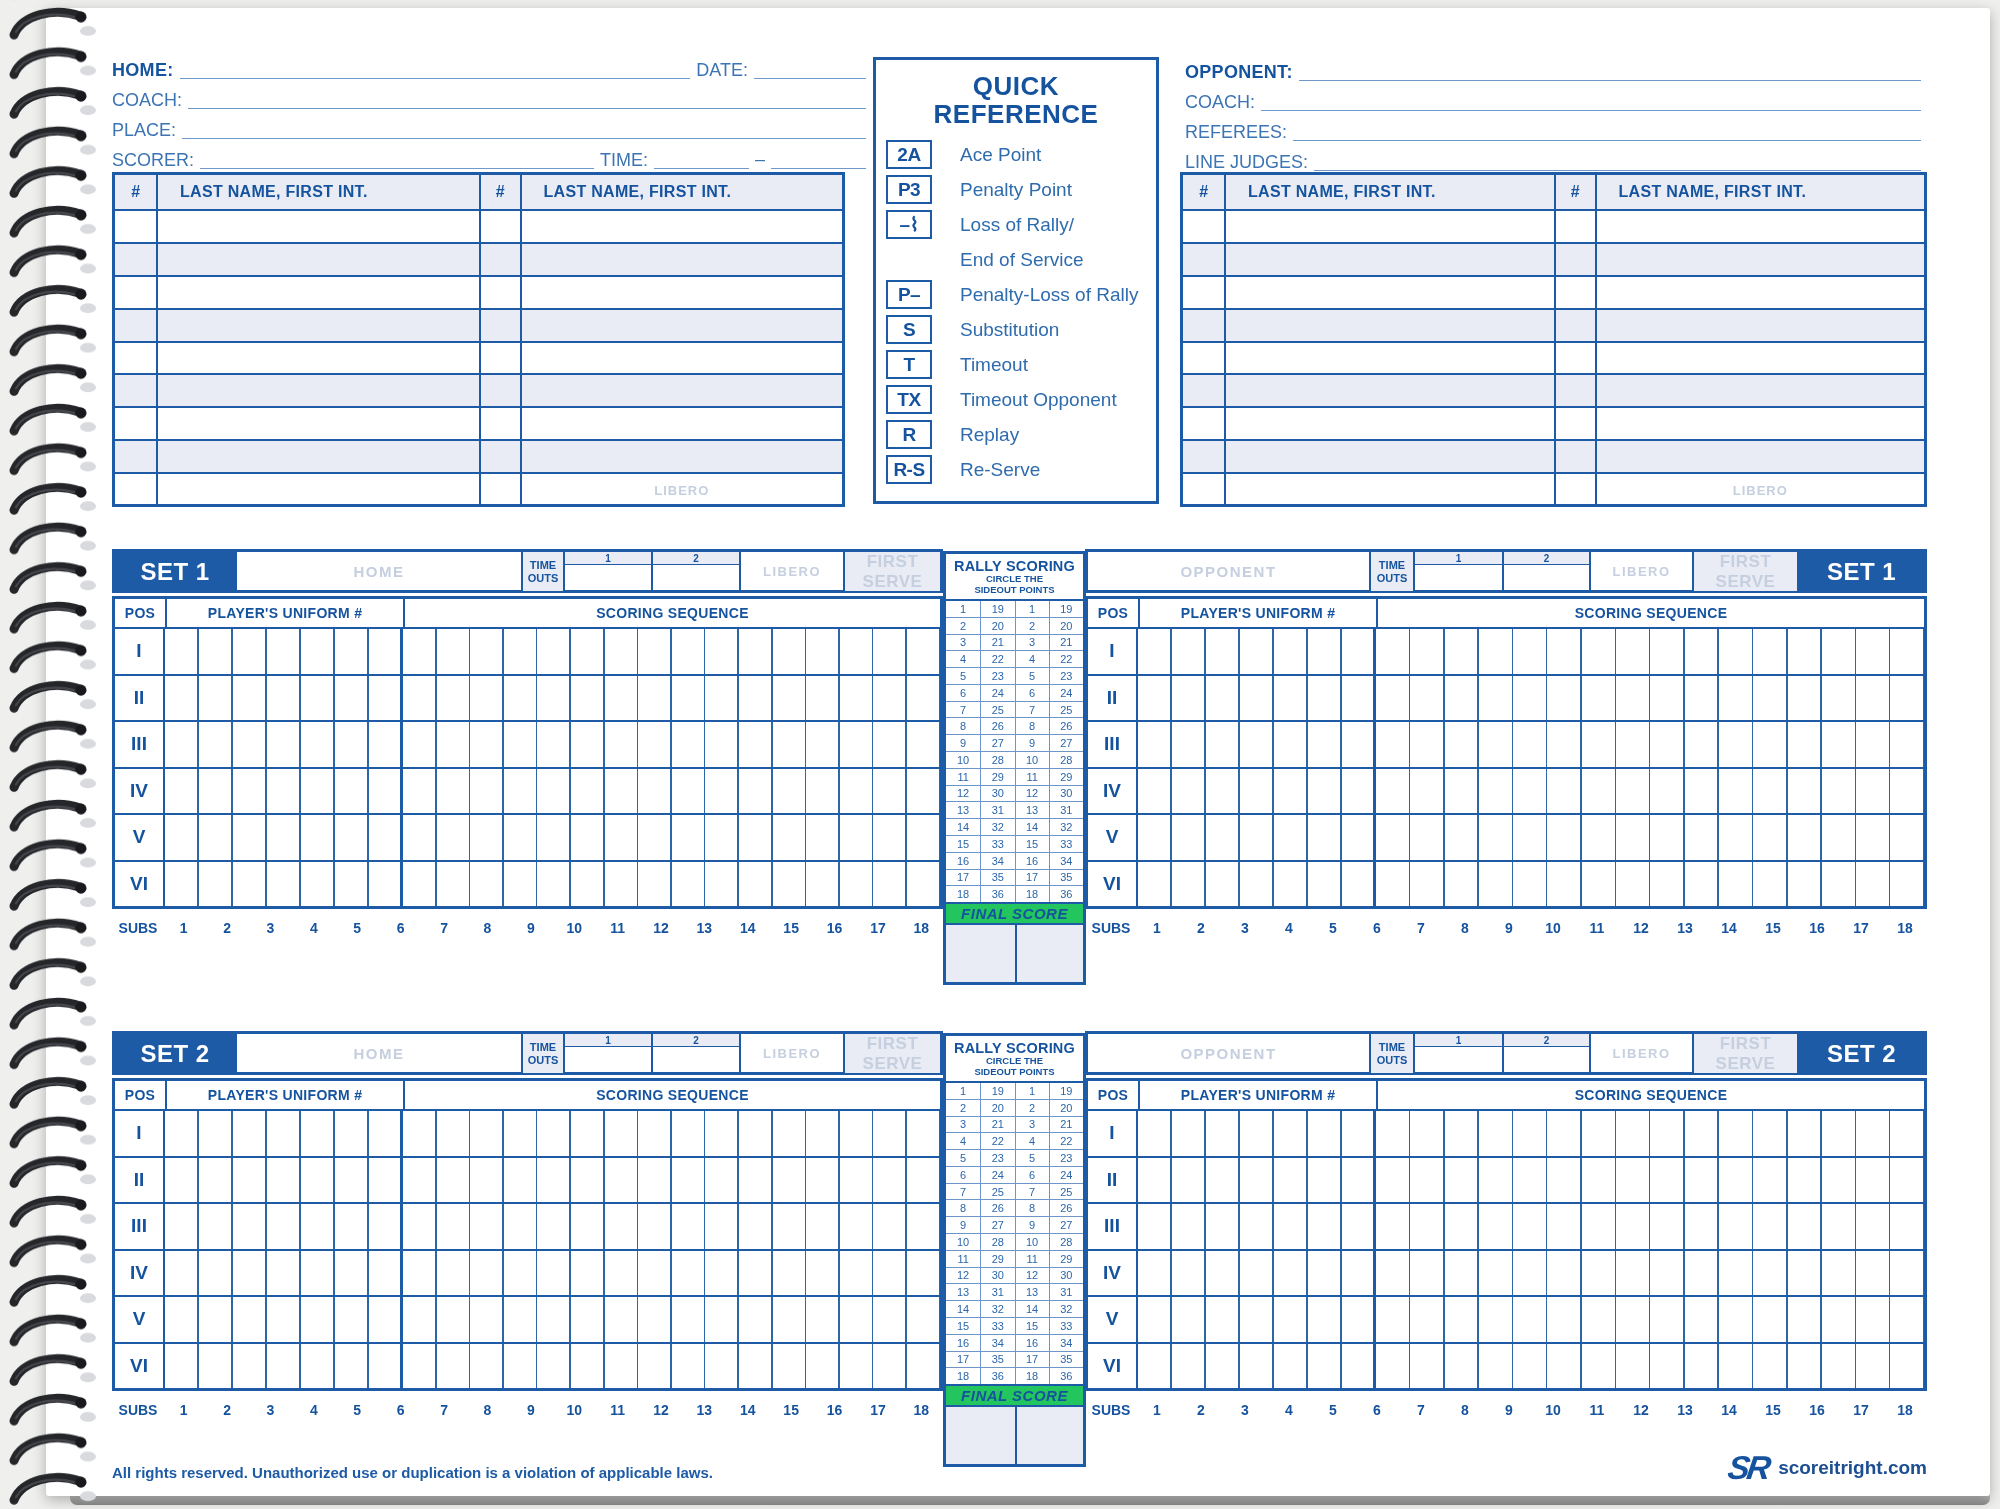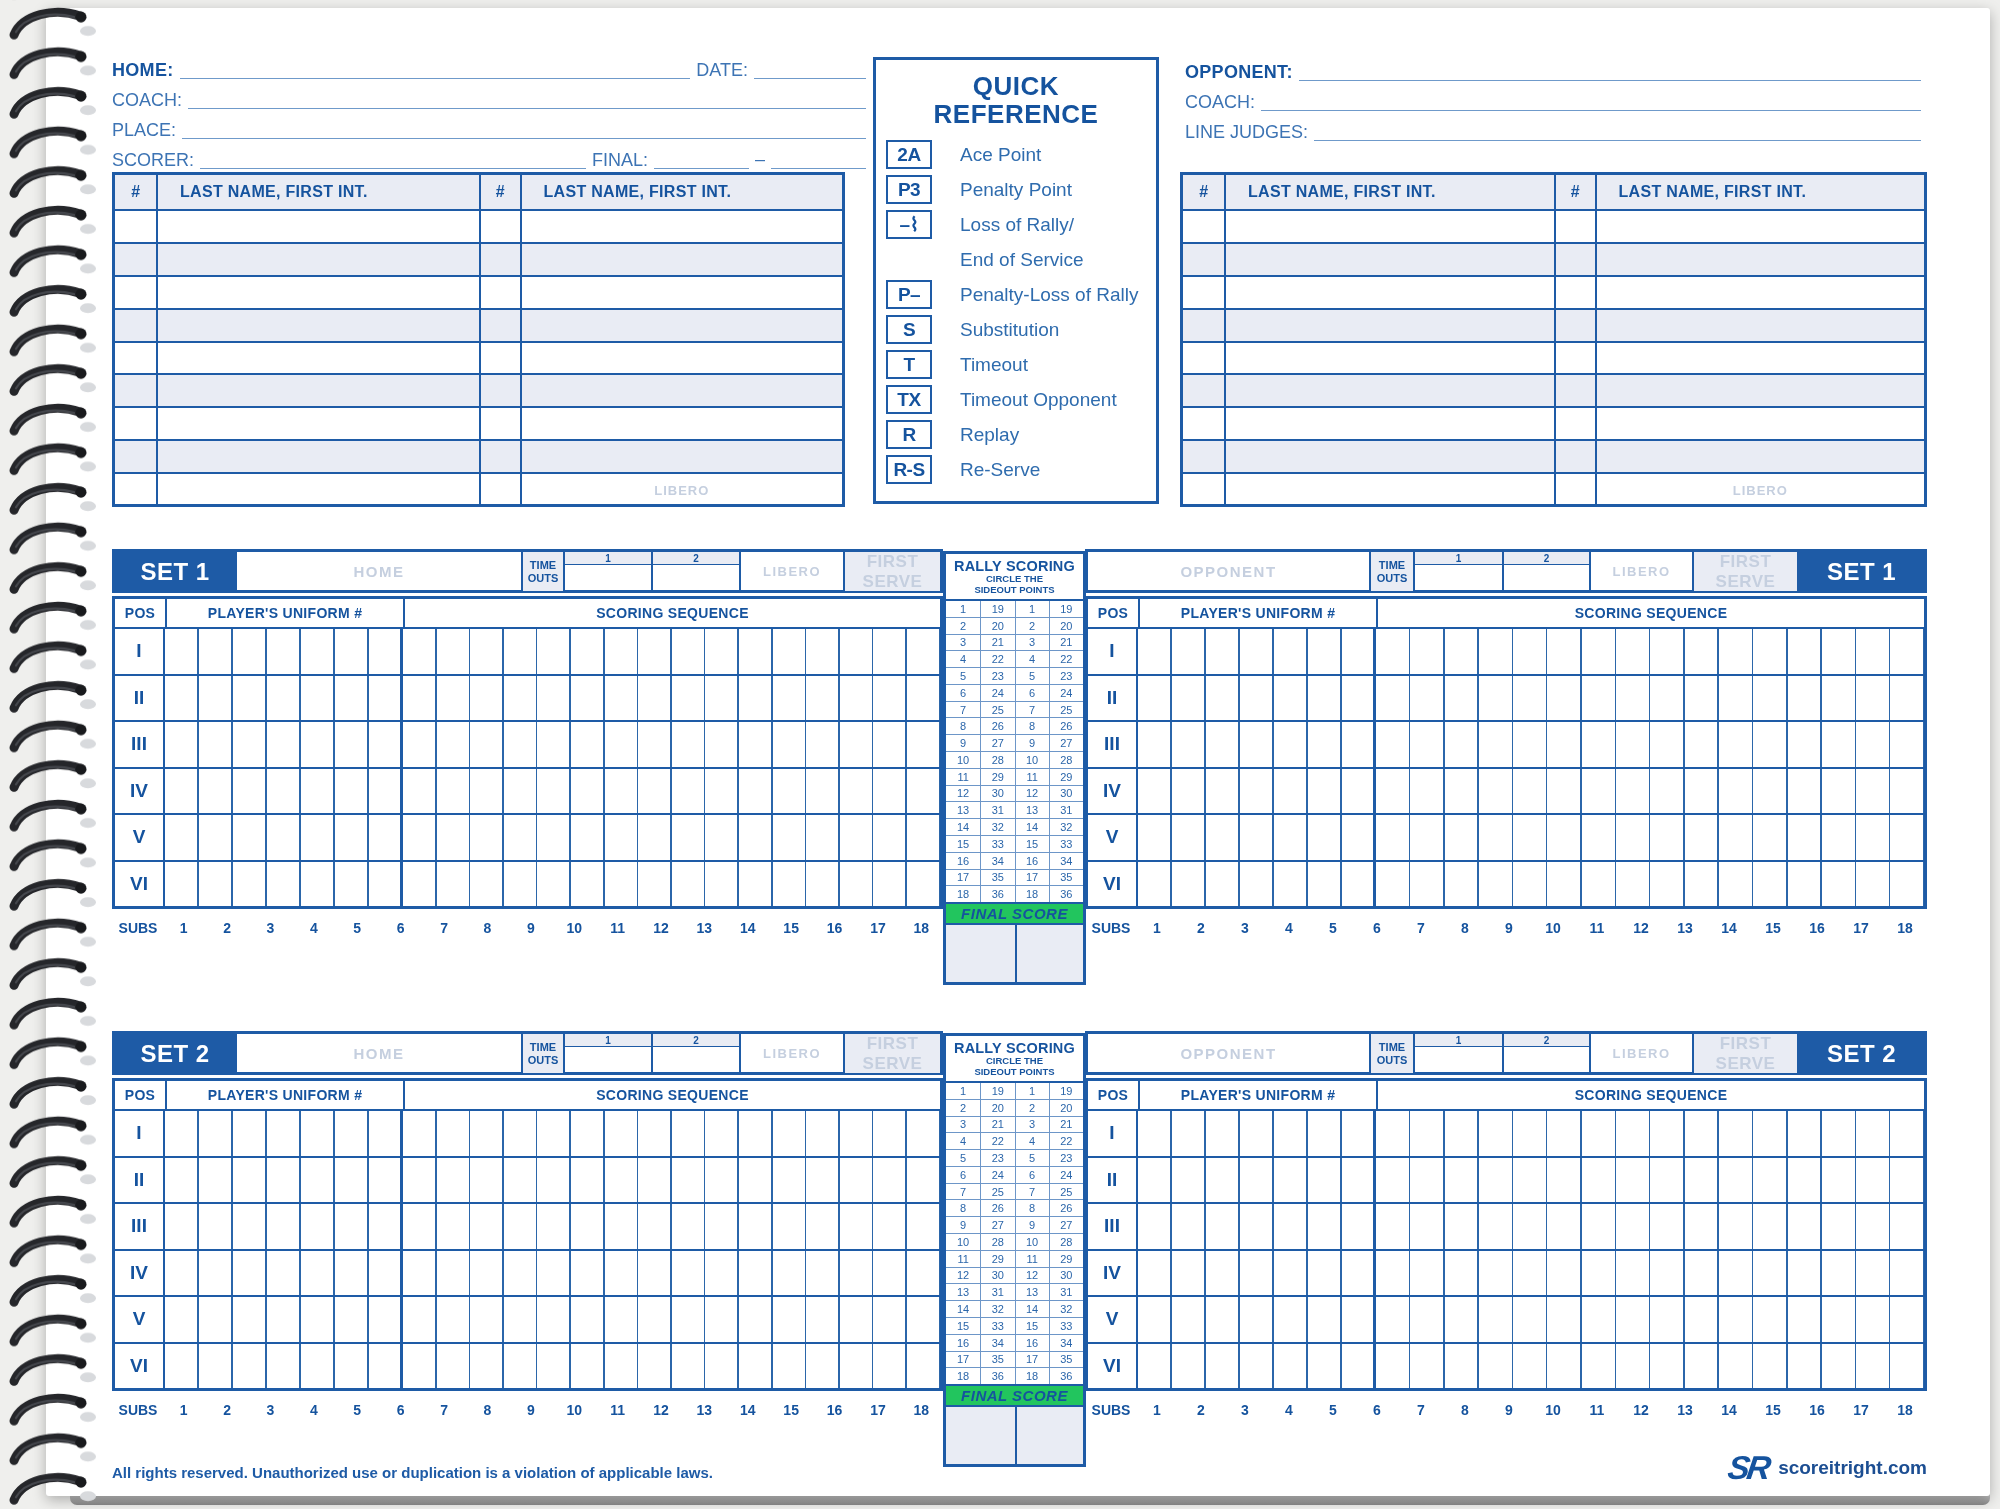--- a/index.html
+++ b/index.html
@@ -149,21 +149,21 @@
         <span class="lbl">COACH:</span>
         <span class="uline"></span>
       </div>
       <div class="hrow">
         <span class="lbl">PLACE:</span>
         <span class="uline"></span>
       </div>
       <div class="hrow">
         <span class="lbl">SCORER:</span>
         <span class="uline"></span>
-        <span class="lbl">FINAL:</span>
+        <span class="lbl">TIME:</span>
         <span class="uline w95"></span>
         <span class="dash">–</span>
         <span class="uline w95"></span>
       </div>
     </div>
 
     <div class="qr">
       <div class="qr-title">QUICK</div>
       <div class="qr-title">REFERENCE</div>
       <div class="qr-list">
@@ -221,20 +221,24 @@
       </div>
     </div>
 
     <div class="hdr hdr-right">
       <div class="hrow">
         <span class="lbl b">OPPONENT:</span>
         <span class="uline"></span>
       </div>
       <div class="hrow">
         <span class="lbl">COACH:</span>
+        <span class="uline"></span>
+      </div>
+      <div class="hrow">
+        <span class="lbl">REFEREES:</span>
         <span class="uline"></span>
       </div>
       <div class="hrow">
         <span class="lbl">LINE JUDGES:</span>
         <span class="uline"></span>
       </div>
     </div>
 
     <div class="roster rl">
       <header class="r-head">

